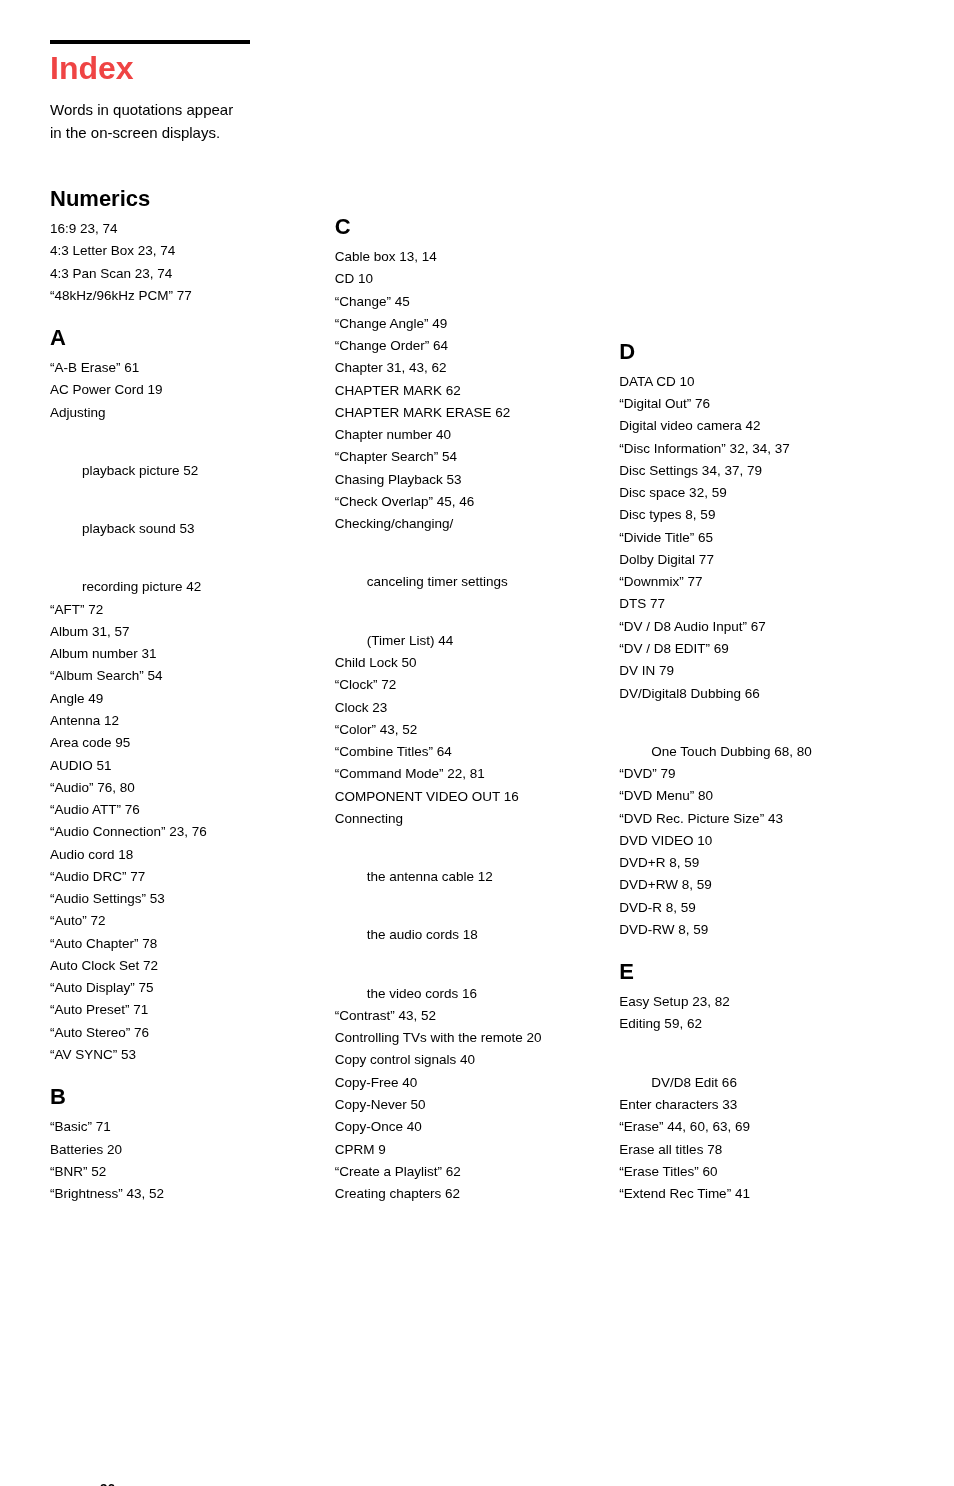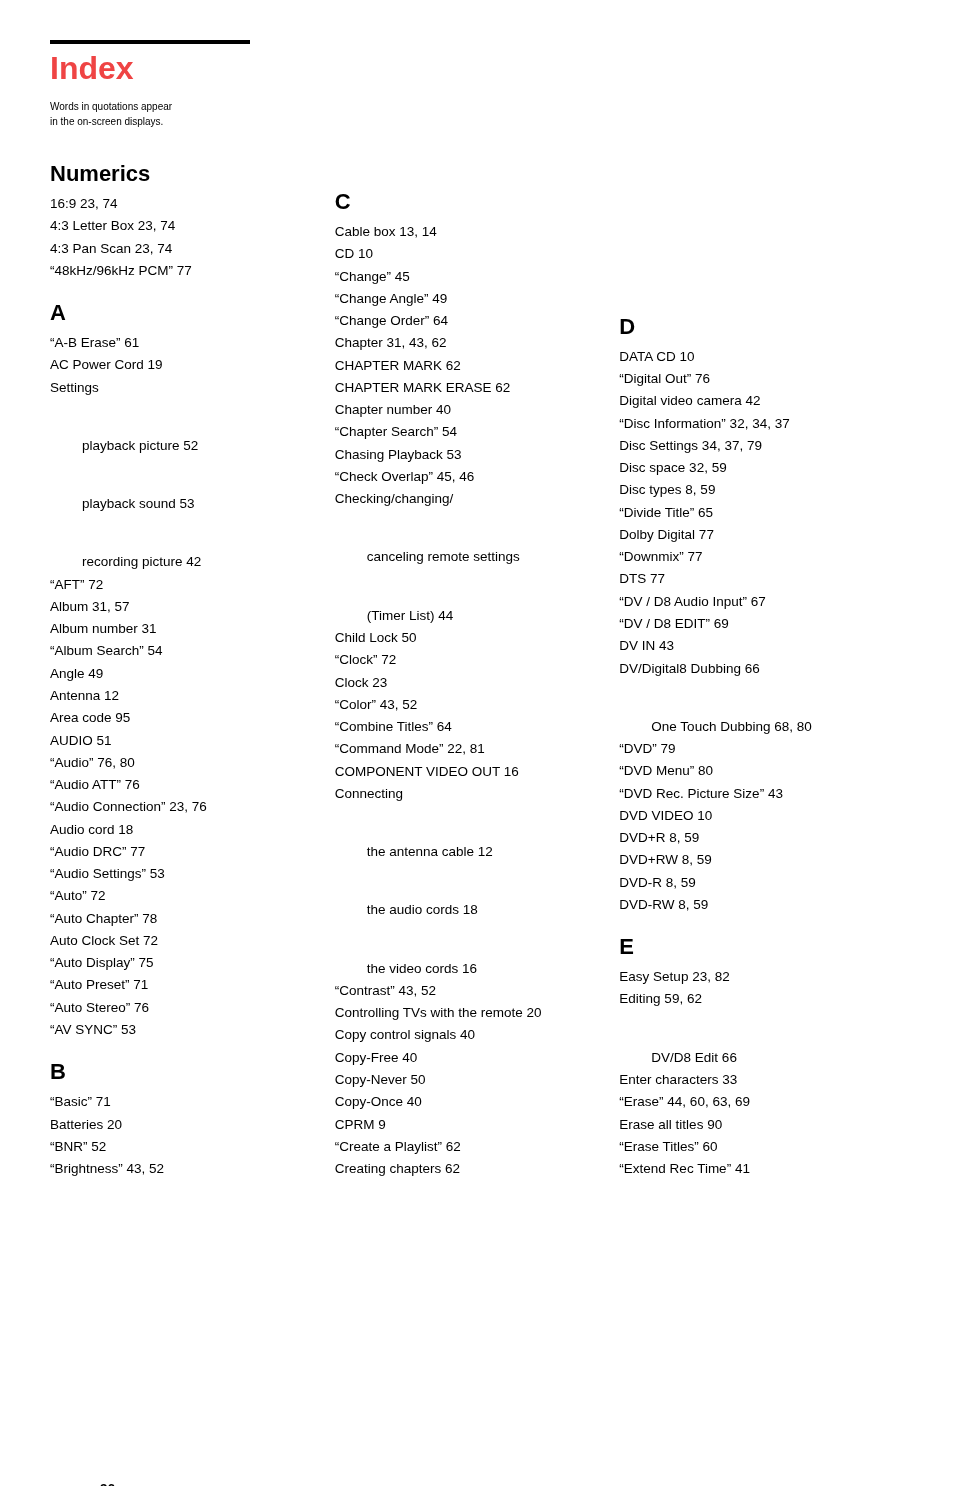--- a/index.html
+++ b/index.html
@@ -22,22 +22,22 @@
       margin-bottom: 6px;
     }
     .page-title {
       font-family: 'Arial Black', Arial, sans-serif;
       font-size: 32px;
       font-weight: 900;
       color: #ef4444;
       margin-bottom: 12px;
     }
     .subtitle {
-      font-size: 10px;
-      margin-bottom: 14px;
+      font-size: 15px;
+      margin-bottom: 24px;
       line-height: 1.5;
     }
     .columns {
       display: flex;
       flex-direction: row;
       gap: 0;
       align-items: flex-end;
     }
     .column {
       flex: 1;
@@ -85,21 +85,21 @@
 
       <div class="column" id="col1">
           <div class="section-heading">Numerics</div>
           <div class="index-entry">16:9 23, 74</div>
           <div class="index-entry">4:3 Letter Box 23, 74</div>
           <div class="index-entry">4:3 Pan Scan 23, 74</div>
           <div class="index-entry">“48kHz/96kHz PCM” 77</div>
           <div class="section-heading">A</div>
           <div class="index-entry">“A-B Erase” 61</div>
           <div class="index-entry">AC Power Cord 19</div>
-          <div class="index-entry">Settings</div>
+          <div class="index-entry">Adjusting</div>
           <div class="index-entry sub">playback picture 52</div>
           <div class="index-entry sub">playback sound 53</div>
           <div class="index-entry sub">recording picture 42</div>
           <div class="index-entry">“AFT” 72</div>
           <div class="index-entry">Album 31, 57</div>
           <div class="index-entry">Album number 31</div>
           <div class="index-entry">“Album Search” 54</div>
           <div class="index-entry">Angle 49</div>
           <div class="index-entry">Antenna 12</div>
           <div class="index-entry">Area code 95</div>
@@ -132,21 +132,21 @@
           <div class="index-entry">“Change Angle” 49</div>
           <div class="index-entry">“Change Order” 64</div>
           <div class="index-entry">Chapter 31, 43, 62</div>
           <div class="index-entry">CHAPTER MARK 62</div>
           <div class="index-entry">CHAPTER MARK ERASE 62</div>
           <div class="index-entry">Chapter number 40</div>
           <div class="index-entry">“Chapter Search” 54</div>
           <div class="index-entry">Chasing Playback 53</div>
           <div class="index-entry">“Check Overlap” 45, 46</div>
           <div class="index-entry">Checking/changing/</div>
-          <div class="index-entry sub">canceling remote settings</div>
+          <div class="index-entry sub">canceling timer settings</div>
           <div class="index-entry sub">(Timer List) 44</div>
           <div class="index-entry">Child Lock 50</div>
           <div class="index-entry">“Clock” 72</div>
           <div class="index-entry">Clock 23</div>
           <div class="index-entry">“Color” 43, 52</div>
           <div class="index-entry">“Combine Titles” 64</div>
           <div class="index-entry">“Command Mode” 22, 81</div>
           <div class="index-entry">COMPONENT VIDEO OUT 16</div>
           <div class="index-entry">Connecting</div>
           <div class="index-entry sub">the antenna cable 12</div>
@@ -171,38 +171,38 @@
           <div class="index-entry">“Disc Information” 32, 34, 37</div>
           <div class="index-entry">Disc Settings 34, 37, 79</div>
           <div class="index-entry">Disc space 32, 59</div>
           <div class="index-entry">Disc types 8, 59</div>
           <div class="index-entry">“Divide Title” 65</div>
           <div class="index-entry">Dolby Digital 77</div>
           <div class="index-entry">“Downmix” 77</div>
           <div class="index-entry">DTS 77</div>
           <div class="index-entry">“DV / D8 Audio Input” 67</div>
           <div class="index-entry">“DV / D8 EDIT” 69</div>
-          <div class="index-entry">DV IN 43</div>
+          <div class="index-entry">DV IN 79</div>
           <div class="index-entry">DV/Digital8 Dubbing 66</div>
           <div class="index-entry sub">One Touch Dubbing 68, 80</div>
           <div class="index-entry">“DVD” 79</div>
           <div class="index-entry">“DVD Menu” 80</div>
           <div class="index-entry">“DVD Rec. Picture Size” 43</div>
           <div class="index-entry">DVD VIDEO 10</div>
           <div class="index-entry">DVD+R 8, 59</div>
           <div class="index-entry">DVD+RW 8, 59</div>
           <div class="index-entry">DVD-R 8, 59</div>
           <div class="index-entry">DVD-RW 8, 59</div>
           <div class="section-heading">E</div>
           <div class="index-entry">Easy Setup 23, 82</div>
           <div class="index-entry">Editing 59, 62</div>
           <div class="index-entry sub">DV/D8 Edit 66</div>
           <div class="index-entry">Enter characters 33</div>
           <div class="index-entry">“Erase” 44, 60, 63, 69</div>
-          <div class="index-entry">Erase all titles 90</div>
+          <div class="index-entry">Erase all titles 78</div>
           <div class="index-entry">“Erase Titles” 60</div>
           <div class="index-entry">“Extend Rec Time” 41</div>
         </div>
     </div>
   </div>
 
   <div class="page-number">96</div>
 </div>
 
 </body></html>

